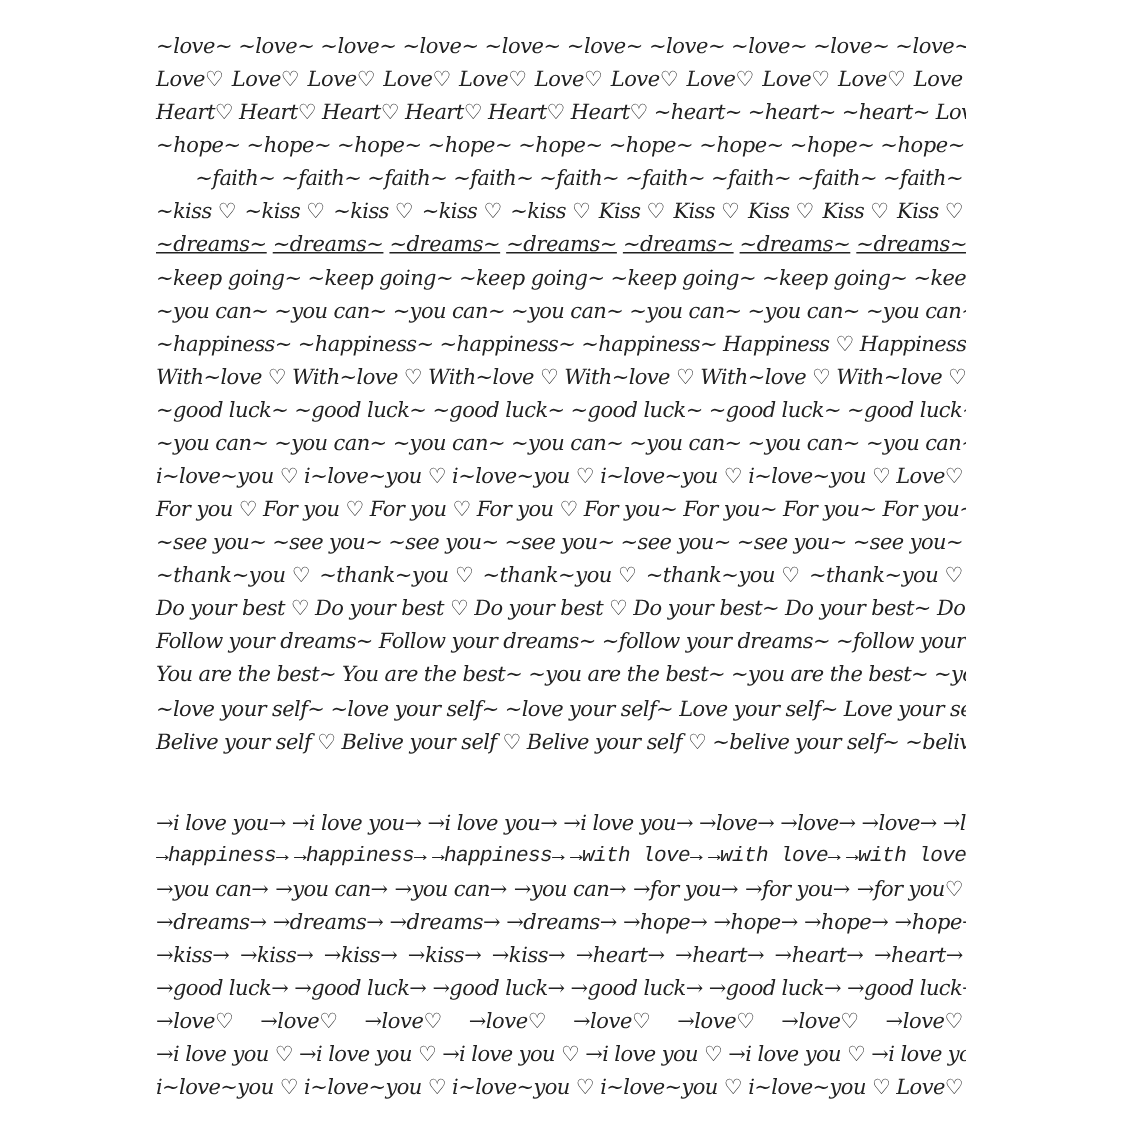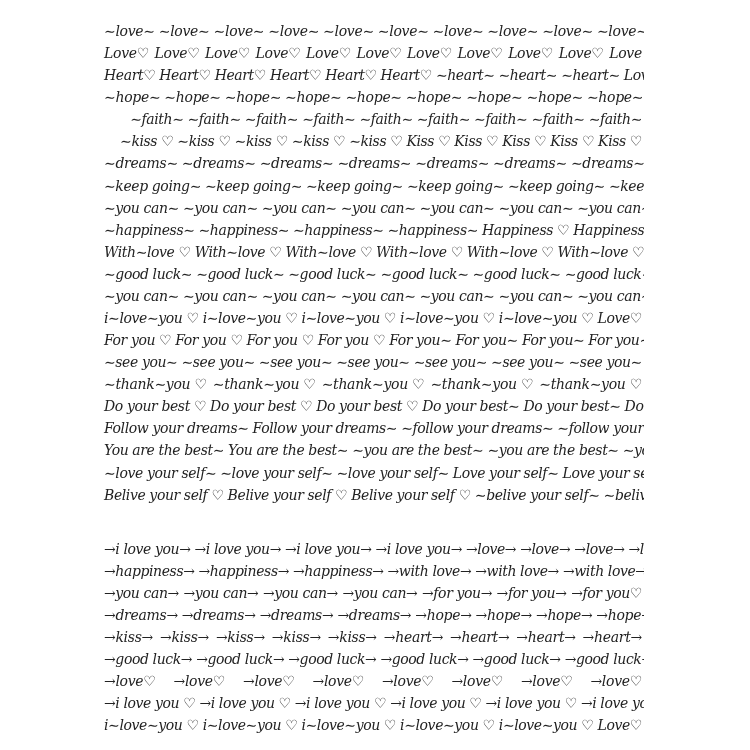--- a/index.html
+++ b/index.html
@@ -102,33 +102,33 @@
       <span class="word">∼faith∼</span>
       <span class="word">∼faith∼</span>
       <span class="word">∼faith∼</span>
       <span class="word">∼faith∼</span>
       <span class="word">∼faith∼</span>
       <span class="word">∼faith∼</span>
       <span class="word">∼faith∼</span>
       <span class="word">∼faith∼</span>
       <span class="word">∼faith∼</span>
     </div>
-    <div class="row long" style="color: rgb(34, 34, 34); justify-content: flex-end;">
-      <span class="word">∼kiss ♡</span>
-      <span class="word">∼kiss ♡</span>
-      <span class="word">∼kiss ♡</span>
-      <span class="word">∼kiss ♡</span>
-      <span class="word">∼kiss ♡</span>
-      <span class="word">Kiss ♡</span>
-      <span class="word">Kiss ♡</span>
-      <span class="word">Kiss ♡</span>
-      <span class="word">Kiss ♡</span>
-      <span class="word">Kiss ♡</span>
-    </div>
-    <div class="row" style="color: rgb(34, 34, 34);">
+    <div class="row long" style="color: rgb(34, 34, 34);">
+      <span class="word">∼kiss ♡</span>
+      <span class="word">∼kiss ♡</span>
+      <span class="word">∼kiss ♡</span>
+      <span class="word">∼kiss ♡</span>
+      <span class="word">∼kiss ♡</span>
+      <span class="word">Kiss ♡</span>
+      <span class="word">Kiss ♡</span>
+      <span class="word">Kiss ♡</span>
+      <span class="word">Kiss ♡</span>
+      <span class="word">Kiss ♡</span>
+    </div>
+    <div class="row" style="color: rgb(34, 34, 34); text-decoration: underline;">
       <span class="word">∼dreams∼</span>
       <span class="word">∼dreams∼</span>
       <span class="word">∼dreams∼</span>
       <span class="word">∼dreams∼</span>
       <span class="word">∼dreams∼</span>
       <span class="word">∼dreams∼</span>
       <span class="word">∼dreams∼</span>
     </div>
     <div class="row long" style="color: rgb(34, 34, 34);">
       <span class="word">∼keep going∼</span>
@@ -253,21 +253,21 @@
     <div class="row long" style="color: rgb(34, 34, 34); margin-top: 32px;">
       <span class="word">→i love you→</span>
       <span class="word">→i love you→</span>
       <span class="word">→i love you→</span>
       <span class="word">→i love you→</span>
       <span class="word">→love→</span>
       <span class="word">→love→</span>
       <span class="word">→love→</span>
       <span class="word">→love→</span>
     </div>
-    <div class="row long" style="color: rgb(34, 34, 34);">
+    <div class="row long" style="color: rgb(34, 34, 34); font-family: Liberation Mono, monospace;">
       <span class="word">→happiness→</span>
       <span class="word">→happiness→</span>
       <span class="word">→happiness→</span>
       <span class="word">→with love→</span>
       <span class="word">→with love→</span>
       <span class="word">→with love→</span>
     </div>
     <div class="row long" style="color: rgb(34, 34, 34);">
       <span class="word">→you can→</span>
       <span class="word">→you can→</span>

